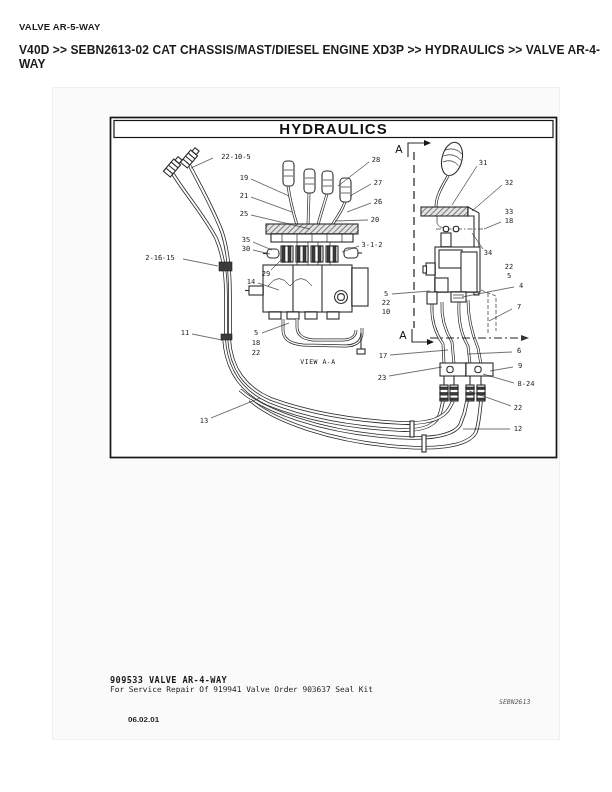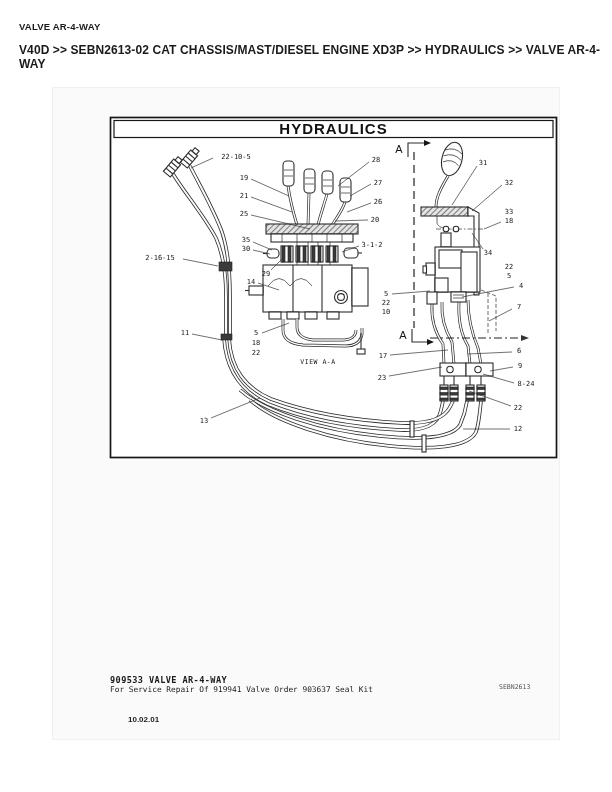--- a/index.html
+++ b/index.html
@@ -24,22 +24,23 @@
     position:absolute;left:110px;top:676px;width:447px;text-align:left;
     font-family:"DejaVu Sans Mono", monospace;line-height:1.12;
   }
   .caption .l1{font-size:8.6px;font-weight:bold;letter-spacing:.4px;}
   .caption .l2{font-size:7.6px;}
   .caption .l3{font-size:7.8px;}
   .footer-left{
     position:absolute;left:128px;top:715px;font-size:8px;font-weight:bold;
   }
   .footer-right{
-    position:absolute;left:499px;top:683px;font-size:6.5px;color:#555;
+    position:absolute;left:499px;top:698px;font-size:6.5px;color:#555;
     font-family:"DejaVu Sans Mono", monospace;
+    font-style:italic;
   }
   
   .frame{fill:#ffffff;stroke:#161616;stroke-width:1.7;}
   .strip{fill:#ffffff;stroke:#161616;stroke-width:1.2;}
   .fig-title{
     font-family:"Liberation Sans", sans-serif;font-size:15px;font-weight:bold;
     letter-spacing:1px;fill:#111;text-anchor:middle;
   }
   .callout{
     font-family:"DejaVu Sans Mono", monospace;font-size:7px;fill:#161616;
@@ -63,21 +64,21 @@
   .tube2-i{fill:none;stroke:#fbfbfb;stroke-width:1.4;}
   .dark{fill:#3a3a3a;stroke:#222;stroke-width:.6;}
   .dashline{stroke:#222;stroke-width:1.2;fill:none;stroke-dasharray:8 5;}
   .dashdot{stroke:#222;stroke-width:1;fill:none;stroke-dasharray:8 3 2 3;}
   .dashdot-thin{stroke:#333;stroke-width:.7;fill:none;stroke-dasharray:5 2 1.5 2;}
   .hiddenline{stroke:#444;stroke-width:.8;fill:none;stroke-dasharray:4 2;}
 </style>
 </head>
 <body>
 
-<div class="doc-title">VALVE AR-4-WAY</div>
+<div class="doc-title">VALVE AR-5-WAY</div>
 <div class="breadcrumb">V40D &gt;&gt; SEBN2613-02 CAT CHASSIS/MAST/DIESEL ENGINE XD3P &gt;&gt; HYDRAULICS &gt;&gt; VALVE AR-4-WAY</div>
 
 <div class="page-panel"></div>
 
 <svg class="figure-svg" width="452" height="346" viewBox="108 115 452 346">
   <defs>
     <pattern id="hatch" width="4" height="4" patternUnits="userSpaceOnUse" patternTransform="rotate(45)">
       <rect width="4" height="4" fill="#e4e4e4"></rect>
       <line x1="0" y1="0" x2="0" y2="4" stroke="#555" stroke-width="1.5"></line>
     </pattern>
@@ -372,14 +373,14 @@
       <line x1="510" y1="429" x2="463" y2="429" class="leader"></line>
       <text x="518" y="429" class="callout">12</text>
     </g>
 </svg>
 
 <div class="caption">
   <div class="l1">909533 VALVE AR-4-WAY</div>
   <div class="l3">For Service Repair Of 919941 Valve Order 903637 Seal Kit</div>
 </div>
 
-<div class="footer-left">10.02.01</div>
+<div class="footer-left">06.02.01</div>
 <div class="footer-right">SEBN2613</div>
 
 </body></html>

